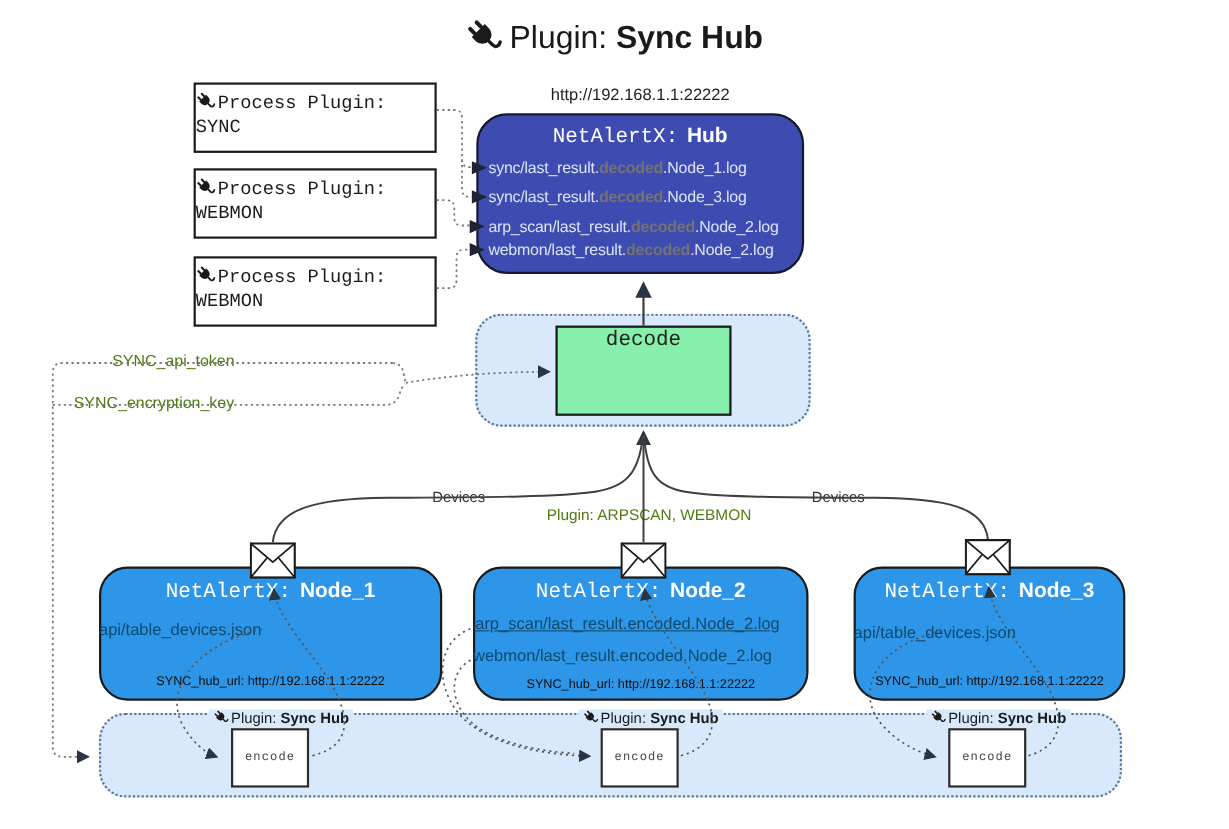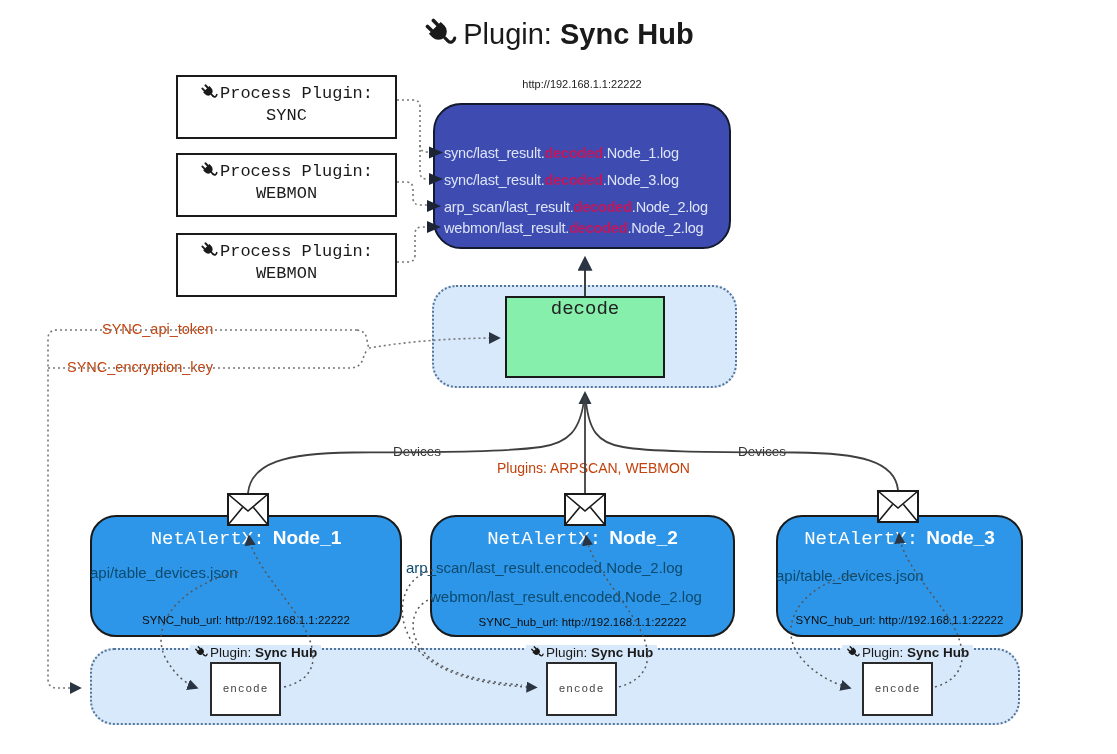--- a/index.html
+++ b/index.html
@@ -10,40 +10,40 @@
   #boxes{z-index:1;}
   #wires{position:absolute;left:0;top:0;z-index:2;}
   .lbl, .node-text, .white-box, .env{z-index:3;}
   
   #title{left:0;top:16px;width:1117px;text-align:center;font-size:29px;color:#1a1a1a;z-index:3;}
   #title .plug-icon{width:34px;height:34px;vertical-align:-6px;margin-right:6px;}
   #title b{font-weight:700;}
   
   .proc-box{width:217px;height:54px;background:#fff;border:2px solid #1a1a1a;
             font-family:"Liberation Mono", monospace;font-size:17px;color:#1a1a1a;
-            text-align:center;padding-top:6px;z-index:3;}
+            text-align:left;padding-top:6px;z-index:3;}
   .proc-box .plug-icon{width:18px;height:18px;vertical-align:-3px;margin-right:2px;}
   .proc-name{margin-top:3px;font-family:Liberation Mono, monospace;}
   
   #hub{left:433px;top:103px;width:298px;height:146px;background:#3e4cb2;border:2px solid #141a2e;
        border-radius:28px;box-sizing:border-box;}
-  #hub-url{left:433px;top:78px;width:298px;text-align:center;font-size:11px;color:#222;}
+  #hub-url{left:433px;top:78px;width:298px;text-align:center;font-size:15px;color:#222;}
   #hub-title{left:433px;top:113px;width:298px;text-align:center;color:#fff;}
   #hub-title .mono{font-family:"Liberation Mono", monospace;font-size:19px;margin-right:8px;}
   #hub-title b{font-size:19px;font-weight:700;}
   .hub-log{left:444px;width:287px;font-size:14.5px;letter-spacing:-0.2px;color:#dde4f6;white-space:nowrap;}
-  .hub-log b{color:#be185d;font-weight:700;}
+  .hub-log b{color:#737373;font-weight:700;}
   
   .lightbox{background:#d8e9fb;border:2px dotted #56759b;border-radius:24px;box-sizing:border-box;}
   #decode-container{left:432px;top:285px;width:305px;height:103px;}
   #decode-box{left:505px;top:296px;width:160px;height:82px;background:#86efac;border:2.5px solid #1a1a1a;
               box-sizing:border-box;display:flex;align-items:flex-start;justify-content:center;
               font-family:"Liberation Mono", monospace;font-size:19px;color:#222;}
   
-  .wire-label{background:#fff;padding:1px 5px;font-size:14px;color:#c2410c;white-space:nowrap;}
+  .wire-label{background:#fff;padding:1px 5px;font-size:14px;color:#4d7c0f;white-space:nowrap;}
   #lbl-api-token{left:97px;top:320px;font-size:14.5px;}
   #lbl-enc-key{left:62px;top:358px;font-size:14.5px;}
   #lbl-dev-left{left:388px;top:443px;font-size:13.5px;color:#333;}
   #lbl-dev-right{left:733px;top:443px;font-size:13.5px;color:#333;}
   #lbl-plugins-center{left:492px;top:459px;width:186px;text-align:center;font-size:14px;}
   
   .node{background:#2e96e8;border:2px solid #1a1a1a;border-radius:26px;box-sizing:border-box;}
   #node1{left:90px;top:515px;width:312px;height:122px;}
   #node2{left:430px;top:515px;width:305px;height:122px;}
   #node3{left:776px;top:515px;width:247px;height:122px;}
@@ -160,34 +160,37 @@
     <div class="proc-name">WEBMON</div>
   </div>
   <div class="abs proc-box" style="left:176px;top:233px;">
     <div><svg class="plug-icon" viewBox="0 0 24 24">
           <use href="#plug"></use>
         </svg><span>Process Plugin:</span></div>
     <div class="proc-name">WEBMON</div>
   </div>
 
   <div class="abs" id="hub-url">http://192.168.1.1:22222</div>
+  <div class="abs" id="hub-title">
+    <span class="mono">NetAlertX:</span><b>Hub</b>
+  </div>
   <div class="abs hub-log" style="top:145px;"><span>sync/last_result.</span><b>decoded</b><span>.Node_1.log</span></div>
   <div class="abs hub-log" style="top:172px;"><span>sync/last_result.</span><b>decoded</b><span>.Node_3.log</span></div>
   <div class="abs hub-log" style="top:199px;"><span>arp_scan/last_result.</span><b>decoded</b><span>.Node_2.log</span></div>
   <div class="abs hub-log" style="top:220px;"><span>webmon/last_result.</span><b>decoded</b><span>.Node_2.log</span></div>
 
   <div class="abs white-box" id="decode-box">
     <span>decode</span>
   </div>
 
   <div class="abs wire-label" id="lbl-api-token">SYNC_api_token</div>
   <div class="abs wire-label" id="lbl-enc-key">SYNC_encryption_key</div>
 
   <div class="abs wire-label" id="lbl-dev-left">Devices</div>
-  <div class="abs wire-label" id="lbl-plugins-center">Plugins: ARPSCAN, WEBMON</div>
+  <div class="abs wire-label" id="lbl-plugins-center">Plugin: ARPSCAN, WEBMON</div>
   <div class="abs wire-label" id="lbl-dev-right">Devices</div>
 
   <div class="abs env" style="left:227px;top:493px;">
       <svg width="42" height="34" viewBox="0 0 42 34">
         <use href="#envelope"></use>
       </svg>
     </div>
   <div class="abs env" style="left:564px;top:493px;">
       <svg width="42" height="34" viewBox="0 0 42 34">
         <use href="#envelope"></use>
@@ -201,21 +204,21 @@
 
   <div class="abs node-title" style="left:90px;top:527px;width:312px;">
     <span class="mono">NetAlertX:</span><b>Node_1</b>
   </div>
   <div class="abs node-line" style="left:90px;top:564px;width:312px;">api/table_devices.json</div>
   <div class="abs node-url" style="left:90px;top:614px;width:312px;">SYNC_hub_url: http://192.168.1.1:22222</div>
 
   <div class="abs node-title" style="left:430px;top:527px;width:305px;">
     <span class="mono">NetAlertX:</span><b>Node_2</b>
   </div>
-  <div class="abs node-line" style="left:406px;top:559px;width:275px;">arp_scan/last_result.encoded.Node_2.log</div>
+  <div class="abs node-line" style="left:432px;top:559px;width:275px;text-decoration:underline;">arp_scan/last_result.encoded.Node_2.log</div>
   <div class="abs node-line" style="left:430px;top:588px;width:305px;">webmon/last_result.encoded.Node_2.log</div>
   <div class="abs node-url" style="left:430px;top:616px;width:305px;">SYNC_hub_url: http://192.168.1.1:22222</div>
 
   <div class="abs node-title" style="left:776px;top:527px;width:247px;">
     <span class="mono">NetAlertX:</span><b>Node_3</b>
   </div>
   <div class="abs node-line" style="left:776px;top:567px;width:247px;">api/table_devices.json</div>
   <div class="abs node-url" style="left:776px;top:614px;width:247px;">SYNC_hub_url: http://192.168.1.1:22222</div>
 
   <div class="abs band-label" style="left:190px;top:645px;">

